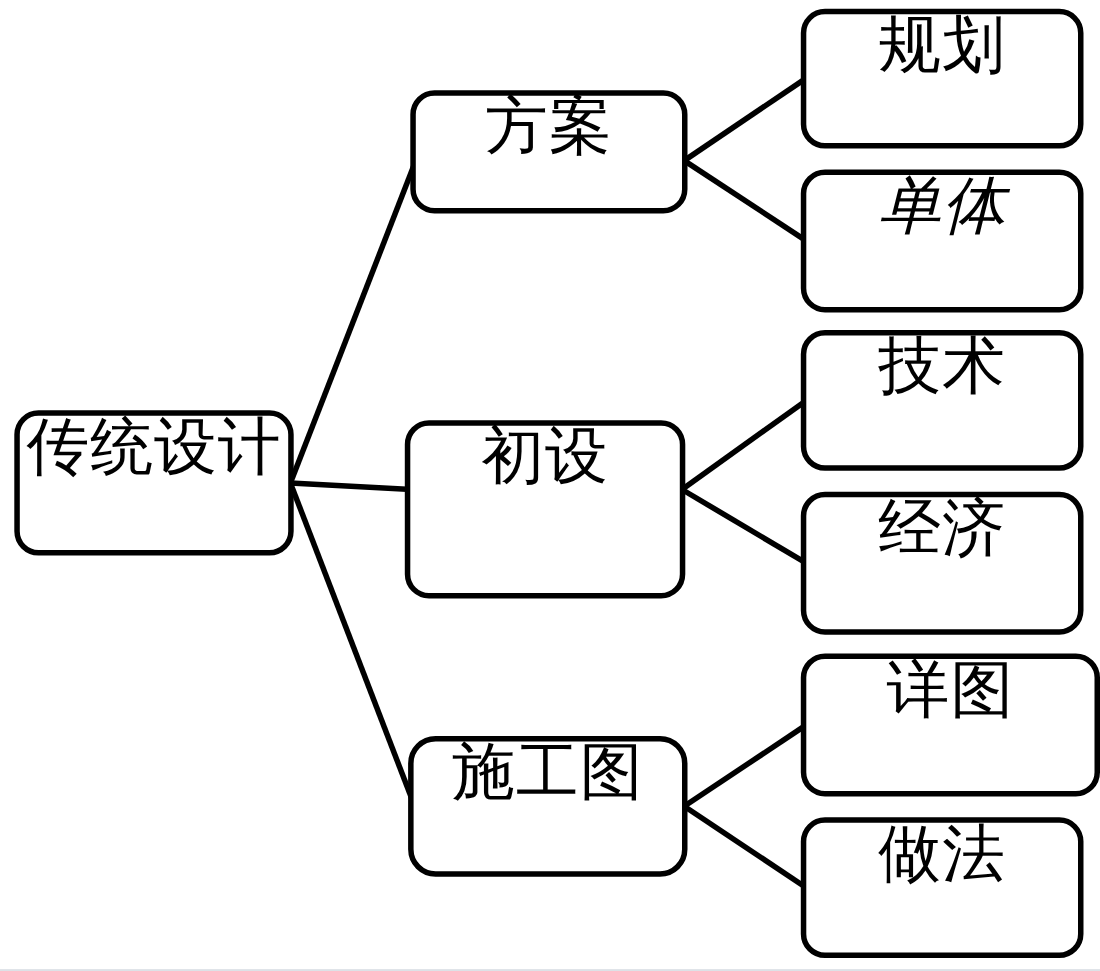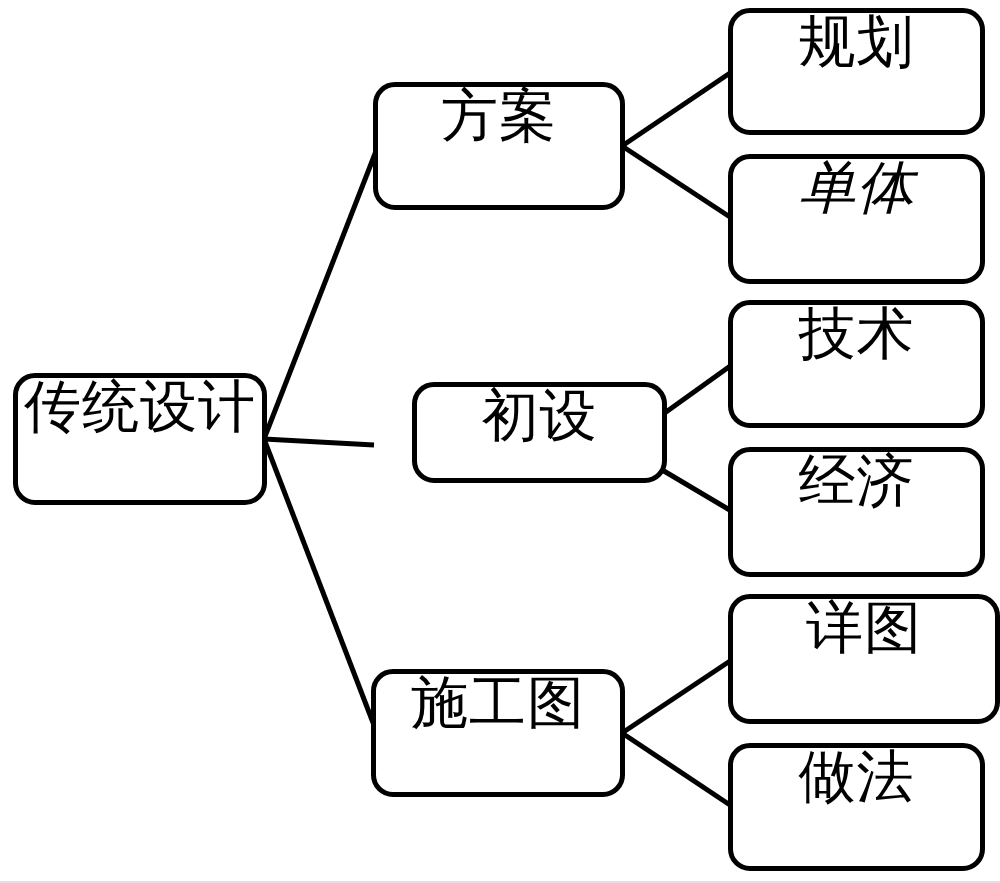--- a/index.html
+++ b/index.html
@@ -35,23 +35,23 @@
   .node span {
     font-size: 57px;
     color: #000000;
     line-height: 1;
     white-space: nowrap;
     letter-spacing: 1px;
   }
   
   .n-root   { left: 13px;  top: 373px; width: 254px; height: 132px; }
   
-  .n-mid-0  { left: 373px; top: 82px;  width: 252px; height: 128px; }
-  .n-mid-1  { left: 368px; top: 382px; width: 255px; height: 101px; margin-left: 44px; }
-  .n-mid-2  { left: 371px; top: 669px; width: 254px; height: 128px; }
+  .n-mid-0  { left: 373px; top: 82px;  width: 252px; height: 112px; }
+  .n-mid-1  { left: 368px; top: 382px; width: 255px; height: 162px; }
+  .n-mid-2  { left: 371px; top: 669px; width: 254px; height: 128px; border-radius: 25px; }
   
   .n-leaf-0 { left: 728px; top: 8px;   width: 257px; height: 127px; }
   .n-leaf-1 { left: 728px; top: 154px; width: 257px; height: 130px; font-style: italic; }
   .n-leaf-2 { left: 728px; top: 300px; width: 257px; height: 128px; }
   .n-leaf-3 { left: 728px; top: 447px; width: 257px; height: 130px; }
   .n-leaf-4 { left: 728px; top: 594px; width: 272px; height: 130px; }
   .n-leaf-5 { left: 728px; top: 743px; width: 257px; height: 128px; }
   .bottom-rule {
     position: absolute;
     z-index: 0;

